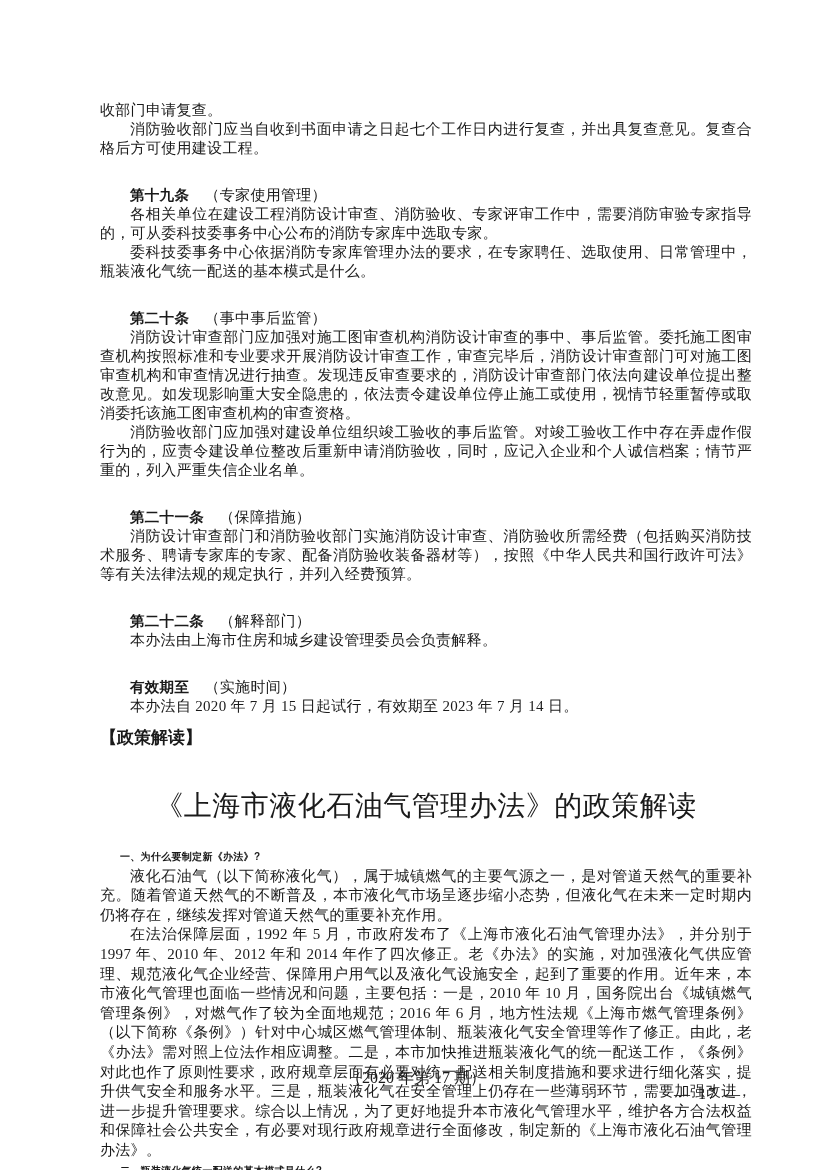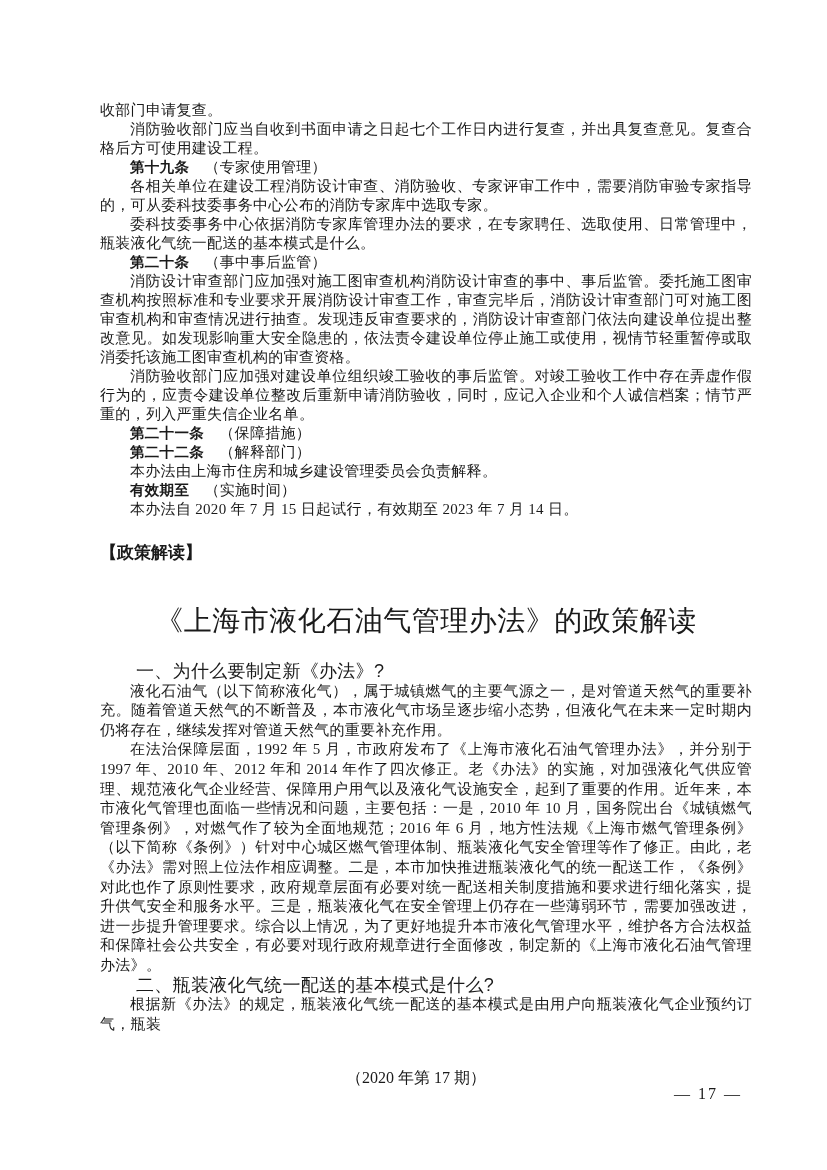--- a/index.html
+++ b/index.html
@@ -26,36 +26,36 @@
   
   .para {
     margin: 0;
     font-size: 15px;
     line-height: 19px;
     text-align: justify;
     letter-spacing: 0.3px;
   }
   .para.indent { text-indent: 2em; }
   .para.continuation { text-indent: 0; }
-  .para.article { text-indent: 2em; }
+  .para.article { text-indent: 2em; margin-top: 28px; }
   .para.article .art-num {
     font-weight: bold;
     font-family: "Liberation Sans", "DejaVu Sans", sans-serif;
     font-size: 14.5px;
   }
   .para.heading {
     text-indent: 2em;
-    font-weight: normal;
+    font-weight: bold;
     font-family: "Liberation Sans", "DejaVu Sans", sans-serif;
-    font-size: 18px;
+    font-size: 10px;
   }
   .part2 .para { line-height: 19.6px; }
   
   .section-label {
-    margin-top: 23px;
+    margin-top: 11px;
     font-weight: bold;
     font-family: "Liberation Sans", "DejaVu Sans", sans-serif;
     font-size: 17px;
     line-height: 22px;
   }
   
   .doc-title {
     margin: 40px 0 24px 0;
     text-align: center;
     font-weight: 400;
@@ -94,20 +94,21 @@
     <section class="part1" id="part1">
         <p class="para continuation">收部门申请复查。</p>
         <p class="para indent">消防验收部门应当自收到书面申请之日起七个工作日内进行复查，并出具复查意见。复查合格后方可使用建设工程。</p>
         <p class="para article"><span class="art-num">第十九条</span>　（专家使用管理）</p>
         <p class="para indent">各相关单位在建设工程消防设计审查、消防验收、专家评审工作中，需要消防审验专家指导的，可从委科技委事务中心公布的消防专家库中选取专家。</p>
         <p class="para indent">委科技委事务中心依据消防专家库管理办法的要求，在专家聘任、选取使用、日常管理中，瓶装液化气统一配送的基本模式是什么。</p>
         <p class="para article"><span class="art-num">第二十条</span>　（事中事后监管）</p>
         <p class="para indent">消防设计审查部门应加强对施工图审查机构消防设计审查的事中、事后监管。委托施工图审查机构按照标准和专业要求开展消防设计审查工作，审查完毕后，消防设计审查部门可对施工图审查机构和审查情况进行抽查。发现违反审查要求的，消防设计审查部门依法向建设单位提出整改意见。如发现影响重大安全隐患的，依法责令建设单位停止施工或使用，视情节轻重暂停或取消委托该施工图审查机构的审查资格。</p>
         <p class="para indent">消防验收部门应加强对建设单位组织竣工验收的事后监管。对竣工验收工作中存在弄虚作假行为的，应责令建设单位整改后重新申请消防验收，同时，应记入企业和个人诚信档案；情节严重的，列入严重失信企业名单。</p>
         <p class="para article"><span class="art-num">第二十一条</span>　（保障措施）</p>
+        <p class="para indent">消防设计审查部门和消防验收部门实施消防设计审查、消防验收所需经费（包括购买消防技术服务、聘请专家库的专家、配备消防验收装备器材等），按照《中华人民共和国行政许可法》等有关法律法规的规定执行，并列入经费预算。</p>
         <p class="para article"><span class="art-num">第二十二条</span>　（解释部门）</p>
         <p class="para indent">本办法由上海市住房和城乡建设管理委员会负责解释。</p>
         <p class="para article"><span class="art-num">有效期至</span>　（实施时间）</p>
         <p class="para indent">本办法自 2020 年 7 月 15 日起试行，有效期至 2023 年 7 月 14 日。</p>
       </section>
 
     <div class="section-label">【政策解读】</div>
 
     <h1 class="doc-title">《上海市液化石油气管理办法》的政策解读</h1>
 

